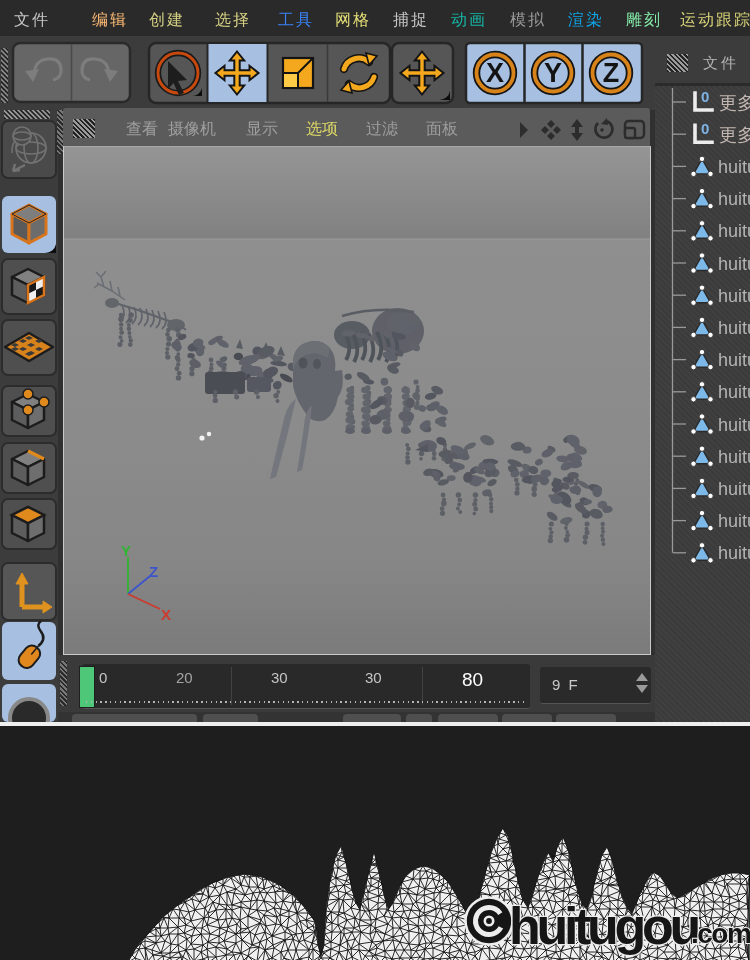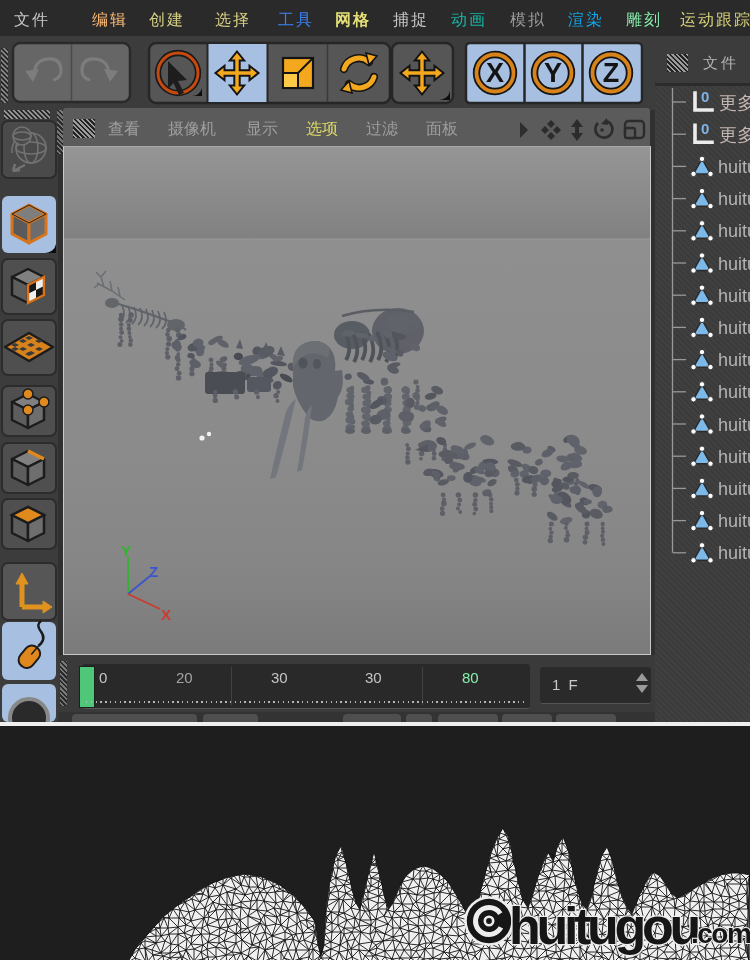--- a/index.html
+++ b/index.html
@@ -21,21 +21,21 @@
 .grip-v{background:repeating-linear-gradient(45deg,#2a2a2a 0 1.7px,#777 1.7px 3.4px);}
 </style></head>
 <body>
 <div class="abs" style="left:0;top:0;width:750px;height:722px;background:#303030"></div>
 <div id="menubar" class="abs">
  <span style="left:14px;color:#c6c6c6">文件</span>
  <span style="left:92px;color:#fdba74">编辑</span>
  <span style="left:149px;color:#d5d083">创建</span>
  <span style="left:215px;color:#d5d083">选择</span>
  <span style="left:278px;color:#3b82f6">工具</span>
- <span style="left:335px;color:#e4df76;font-weight:bold">网格</span>
+ <span style="left:335px;color:#e4df76;font-weight:normal">网格</span>
  <span style="left:393px;color:#c4c4c4">捕捉</span>
  <span style="left:451px;color:#14b8a6">动画</span>
  <span style="left:510px;color:#999">模拟</span>
  <span style="left:568px;color:#0ea5e9">渲染</span>
  <span style="left:626px;color:#86efac">雕刻</span>
  <span style="left:680px;color:#d9d479">运动跟踪</span>
 </div>
 <div id="toolbar" class="abs">
 <svg width="750" height="74" viewBox="0 36 750 74" xmlns="http://www.w3.org/2000/svg">
 <defs>
@@ -216,21 +216,21 @@
  <path d="M0,-13 Q2,-24 -8,-26 Q-16,-28 -14,-34" fill="none" stroke="#1c1c1c" stroke-width="2.5"></path>
 </g>
 
 <rect x="2" y="574" width="54" height="38" rx="6" fill="#a7c0e2"></rect>
 <circle cx="29" cy="608" r="19" fill="#2a2a2a" stroke="#888" stroke-width="4"></circle>
 </svg>
 </div>
 <div class="abs grip-v" style="left:57px;top:110px;width:6px;height:44px"></div>
 <div id="vptoolbar" class="abs">
  <div class="abs hatch" style="left:10px;top:11px;width:22px;height:19px"></div>
- <span style="left:45px">查看</span>
+ <span style="left:63px">查看</span>
  <span style="left:105px">摄像机</span>
  <span style="left:183px">显示</span>
  <span style="left:243px;color:#ddd766">选项</span>
  <span style="left:303px">过滤</span>
  <span style="left:363px">面板</span>
 <svg class="abs" style="left:450px;top:10px" width="135" height="24" viewBox="0 0 135 24" xmlns="http://www.w3.org/2000/svg">
  <path d="M7,4 L15,12 L7,20 Z" fill="#2e2e2e"></path>
  <g fill="#2c2c2c">
   <path d="M38,2 l4,4 l-4,4 l-4,-4 z"></path>
         <path d="M38,14 l4,4 l-4,4 l-4,-4 z"></path>
@@ -686,24 +686,24 @@
 <div id="timeline" class="abs">
 <div class="abs grip-v" style="left:2px;top:6px;width:7px;height:45px"></div>
 <div class="abs" style="left:24px;top:9px;width:448px;height:44px;background:#292929;border-radius:3px;border-bottom:1px solid #555"></div>
 <div class="abs" style="left:173px;top:12px;width:1px;height:38px;background:#424242"></div>
 <div class="abs" style="left:364px;top:12px;width:1px;height:38px;background:#424242"></div>
 <div class="abs" style="left:21px;top:11px;width:14px;height:40px;background:#4ec878;border:1px solid #1f1f1f"></div>
 <div class="abs" style="left:41px;top:14px;font-size:15px;color:#c5c5c5">0</div>
 <div class="abs" style="left:118px;top:14px;font-size:15px;color:#a3a3a3">20</div>
 <div class="abs" style="left:213px;top:14px;font-size:15px;color:#c5c5c5">30</div>
 <div class="abs" style="left:307px;top:14px;font-size:15px;color:#c5c5c5">30</div>
-<div class="abs" style="left:404px;top:14px;font-size:15px;color:#86efac">80</div>
+<div class="abs" style="left:404px;top:14px;font-size:19px;color:#ffffff">80</div>
 <div class="abs" style="left:28px;top:46px;width:438px;height:2px;background:repeating-linear-gradient(90deg,#b5b5b5 0 1.5px,transparent 1.5px 4.8px)"></div>
 <div class="abs" style="left:482px;top:12px;width:111px;height:36px;background:#2a2a2a;border-radius:3px;border-bottom:1px solid #555"></div>
-<div class="abs" style="left:494px;top:21px;font-size:15px;color:#c8c8c8;letter-spacing:2px">1 F</div>
+<div class="abs" style="left:494px;top:21px;font-size:15px;color:#c8c8c8;letter-spacing:2px">9 F</div>
 <div class="abs" style="left:578px;top:18px;width:0;height:0;border-left:6px solid transparent;border-right:6px solid transparent;border-bottom:8px solid #9a9a9a"></div>
 <div class="abs" style="left:578px;top:30px;width:0;height:0;border-left:6px solid transparent;border-right:6px solid transparent;border-top:8px solid #9a9a9a"></div>
 </div>
 <div id="hiddenrow" class="abs">
 <div class="abs" style="left:14px;top:2px;width:125px;height:8px;background:#4f4f4f;border-radius:4px 4px 0 0"></div>
 <div class="abs" style="left:145px;top:2px;width:55px;height:8px;background:#4f4f4f;border-radius:4px 4px 0 0"></div>
 <div class="abs" style="left:285px;top:2px;width:58px;height:8px;background:#4f4f4f;border-radius:4px 4px 0 0"></div>
 <div class="abs" style="left:348px;top:2px;width:26px;height:8px;background:#4f4f4f;border-radius:4px 4px 0 0"></div>
 <div class="abs" style="left:380px;top:2px;width:60px;height:8px;background:#4f4f4f;border-radius:4px 4px 0 0"></div>
 <div class="abs" style="left:444px;top:2px;width:50px;height:8px;background:#4f4f4f;border-radius:4px 4px 0 0"></div>

